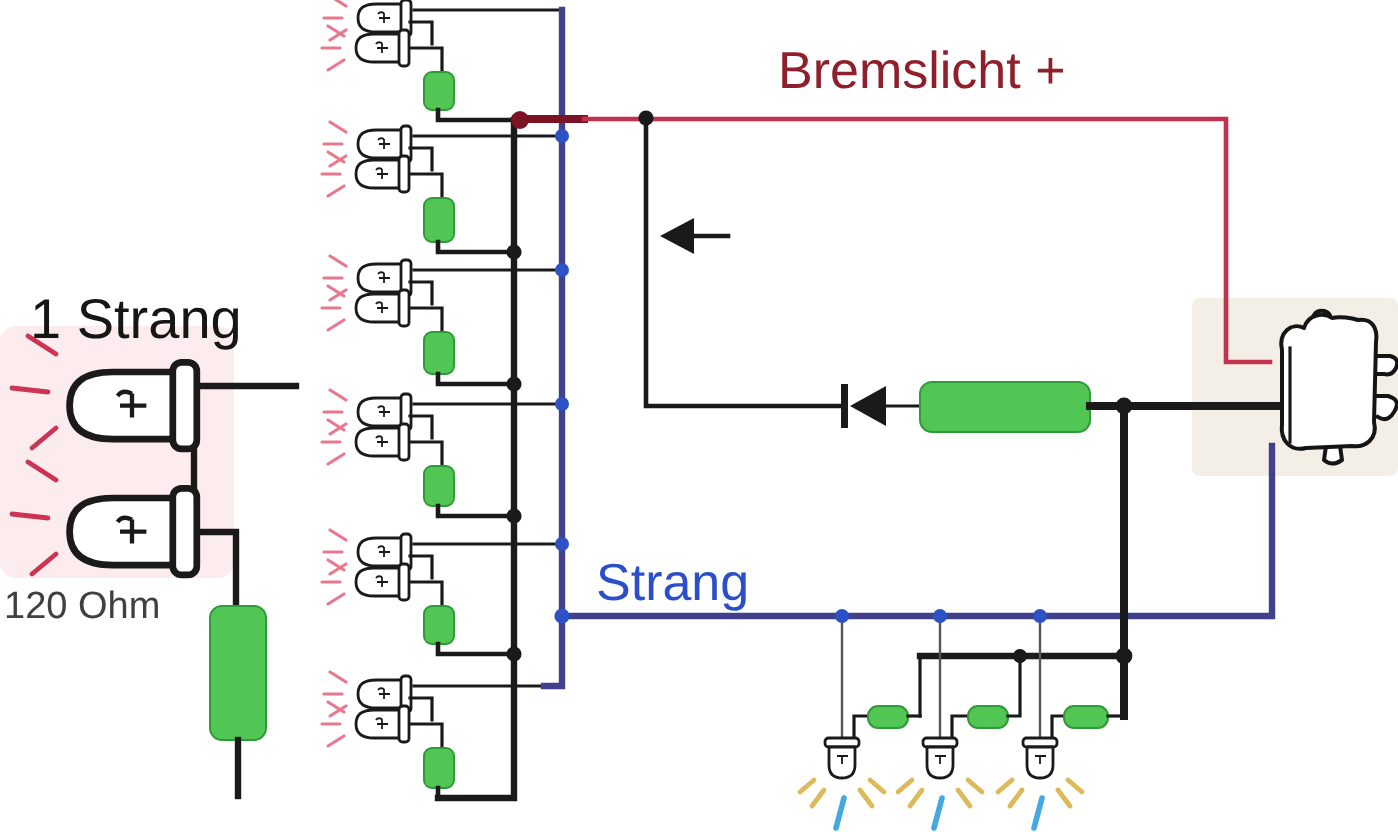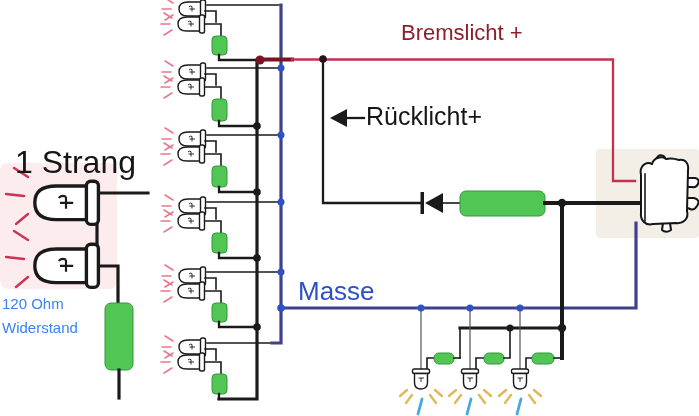--- a/index.html
+++ b/index.html
@@ -1,24 +1,24 @@
 <!DOCTYPE html>
 <html style="--c-wire_black: #1a1a1a; --c-bus_blue: #40408c; --c-junction_blue: #2d52c6; --c-wire_red: #c4314e; --c-dark_red: #7a1424; --c-text_red: #8e1f2b; --c-text_blue: #2b4fc8; --c-resistor_green: #52c654; --c-resistor_border: #2f9a38; --c-ray_pink: #e8788c; --c-ray_crimson: #cc3355; --c-ray_tan: #ddb95a; --c-ray_blue: #45a8e0; --c-bg_pink: #fcecee; --c-bg_beige: #f3efe7;"><head>
 <meta charset="utf-8">
 <style>
   html,body{margin:0;padding:0;background:#fff;}
   #canvas{position:relative;width:699px;height:416px;background:#fff;overflow:hidden;
           font-family:"Liberation Sans",sans-serif;}
   #circuit{position:absolute;left:0;top:0;}
   .lbl{position:absolute;white-space:nowrap;color:#161616;}
-  #strand-title{left:15px;top:144px;font-size:32px;}
-  #bremslicht-label{left:401px;top:20px;font-size:22px;color:var(--c-text_red,#8e1f2b);}
+  #strand-title{left:15px;top:144px;font-size:28px;}
+  #bremslicht-label{left:389px;top:20px;font-size:26px;color:var(--c-text_red,#8e1f2b);}
   #ruecklicht-label{left:366px;top:102px;font-size:25px;}
   #masse-label{left:298px;top:276px;font-size:26px;color:var(--c-text_blue,#2b4fc8);}
-  #resistor-note{left:2px;top:292px;font-size:15px;line-height:23.5px;color:#3b82f6;}
+  #resistor-note{left:2px;top:292px;font-size:19px;line-height:23.5px;color:#404040;}
   
   .wire{fill:none;stroke:var(--c-wire_black,#1a1a1a);stroke-width:1.6;stroke-linecap:square;stroke-linejoin:miter;}
   .w2{stroke-width:2.3;} .w3{stroke-width:3.2;} .w4{stroke-width:4;}
   .bus-blue{stroke:var(--c-bus_blue,#40408c);}
   .wire-red{stroke:var(--c-wire_red,#c4314e);}
   .wire-darkred{stroke:var(--c-dark_red,#7a1424);}
   .thin-gray{stroke:#555;stroke-width:1.2;}
   .res{fill:var(--c-resistor_green,#52c654);stroke:var(--c-resistor_border,#2f9a38);stroke-width:1;}
   .dot-b{fill:var(--c-wire_black,#1a1a1a);} .dot-blue{fill:var(--c-junction_blue,#2d52c6);}
   .dot-dr{fill:var(--c-dark_red,#7a1424);}
@@ -223,20 +223,18 @@
   </g>
 
   <g>
     <path class="blk" d="M330,118 L347,109 V127 Z"></path>
     <path class="wire w2" d="M347,118 H364"></path>
   </g>
 </svg>
 
 <div class="lbl" id="strand-title">1 Strang</div>
 <div class="lbl" id="bremslicht-label">Bremslicht +</div>
-<div class="lbl" id="ruecklicht-label">Rücklicht+</div>
-<div class="lbl" id="masse-label">Masse</div>
+<div class="lbl" id="masse-label">Strang</div>
 <div class="lbl" id="resistor-note">
   <div>120 Ohm</div>
-  <div>Widerstand</div>
 </div>
 
 </div>
 
 </body></html>

